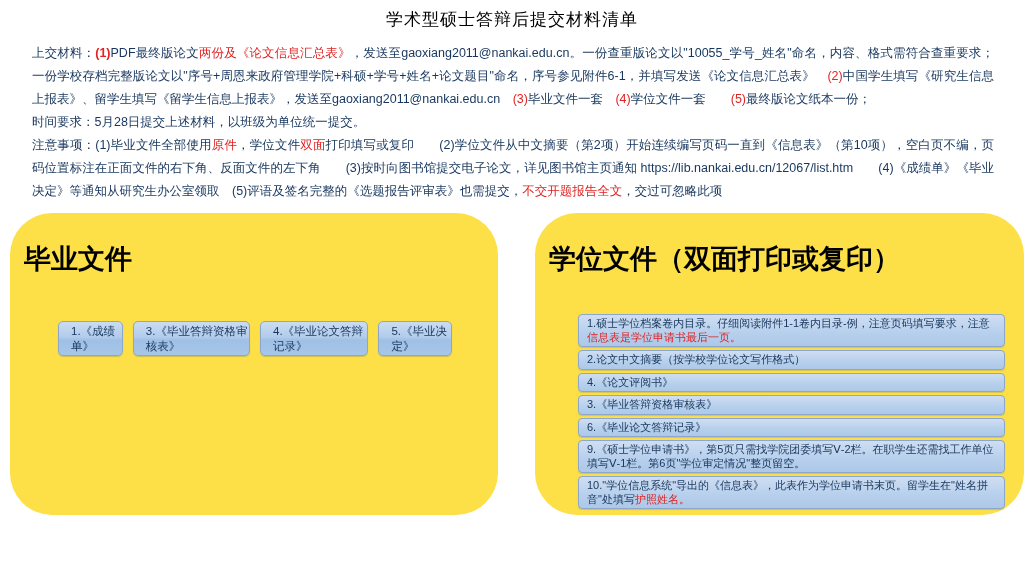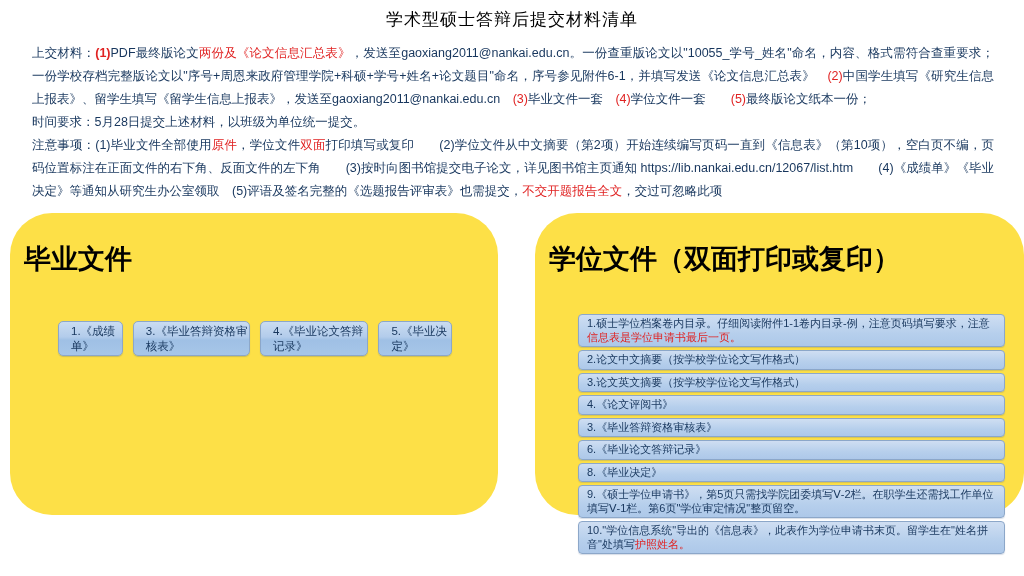--- a/index.html
+++ b/index.html
@@ -80,21 +80,19 @@
       <div class="bar">4.《毕业论文答辩记录》</div>
       <div class="bar">5.《毕业决定》</div>
     </div>
 </div>
 
 <div class="panel panel-right">
   <div class="panel-heading">学位文件（双面打印或复印）</div>
   <div class="bars-right">
       <div class="rbar"><span>1.硕士学位档案卷内目录。仔细阅读附件1-1卷内目录-例，注意页码填写要求，注意</span><span class="seg-r">信息表是学位申请书最后一页。</span></div>
       <div class="rbar"><span>2.论文中文摘要（按学校学位论文写作格式）</span></div>
-      <div class="rbar"><span>3.论文英文摘要（按学校学位论文写作格式）</span></div>
       <div class="rbar"><span>4.《论文评阅书》</span></div>
       <div class="rbar"><span>3.《毕业答辩资格审核表》</span></div>
       <div class="rbar"><span>6.《毕业论文答辩记录》</span></div>
-      <div class="rbar"><span>8.《毕业决定》</span></div>
       <div class="rbar"><span>9.《硕士学位申请书》，第5页只需找学院团委填写Ⅴ-2栏。在职学生还需找工作单位填写Ⅴ-1栏。第6页"学位审定情况"整页留空。</span></div>
       <div class="rbar"><span>10."学位信息系统"导出的《信息表》，此表作为学位申请书末页。留学生在"姓名拼音"处填写</span><span class="seg-r">护照姓名。</span></div>
     </div>
 </div>
 
 </body></html>

